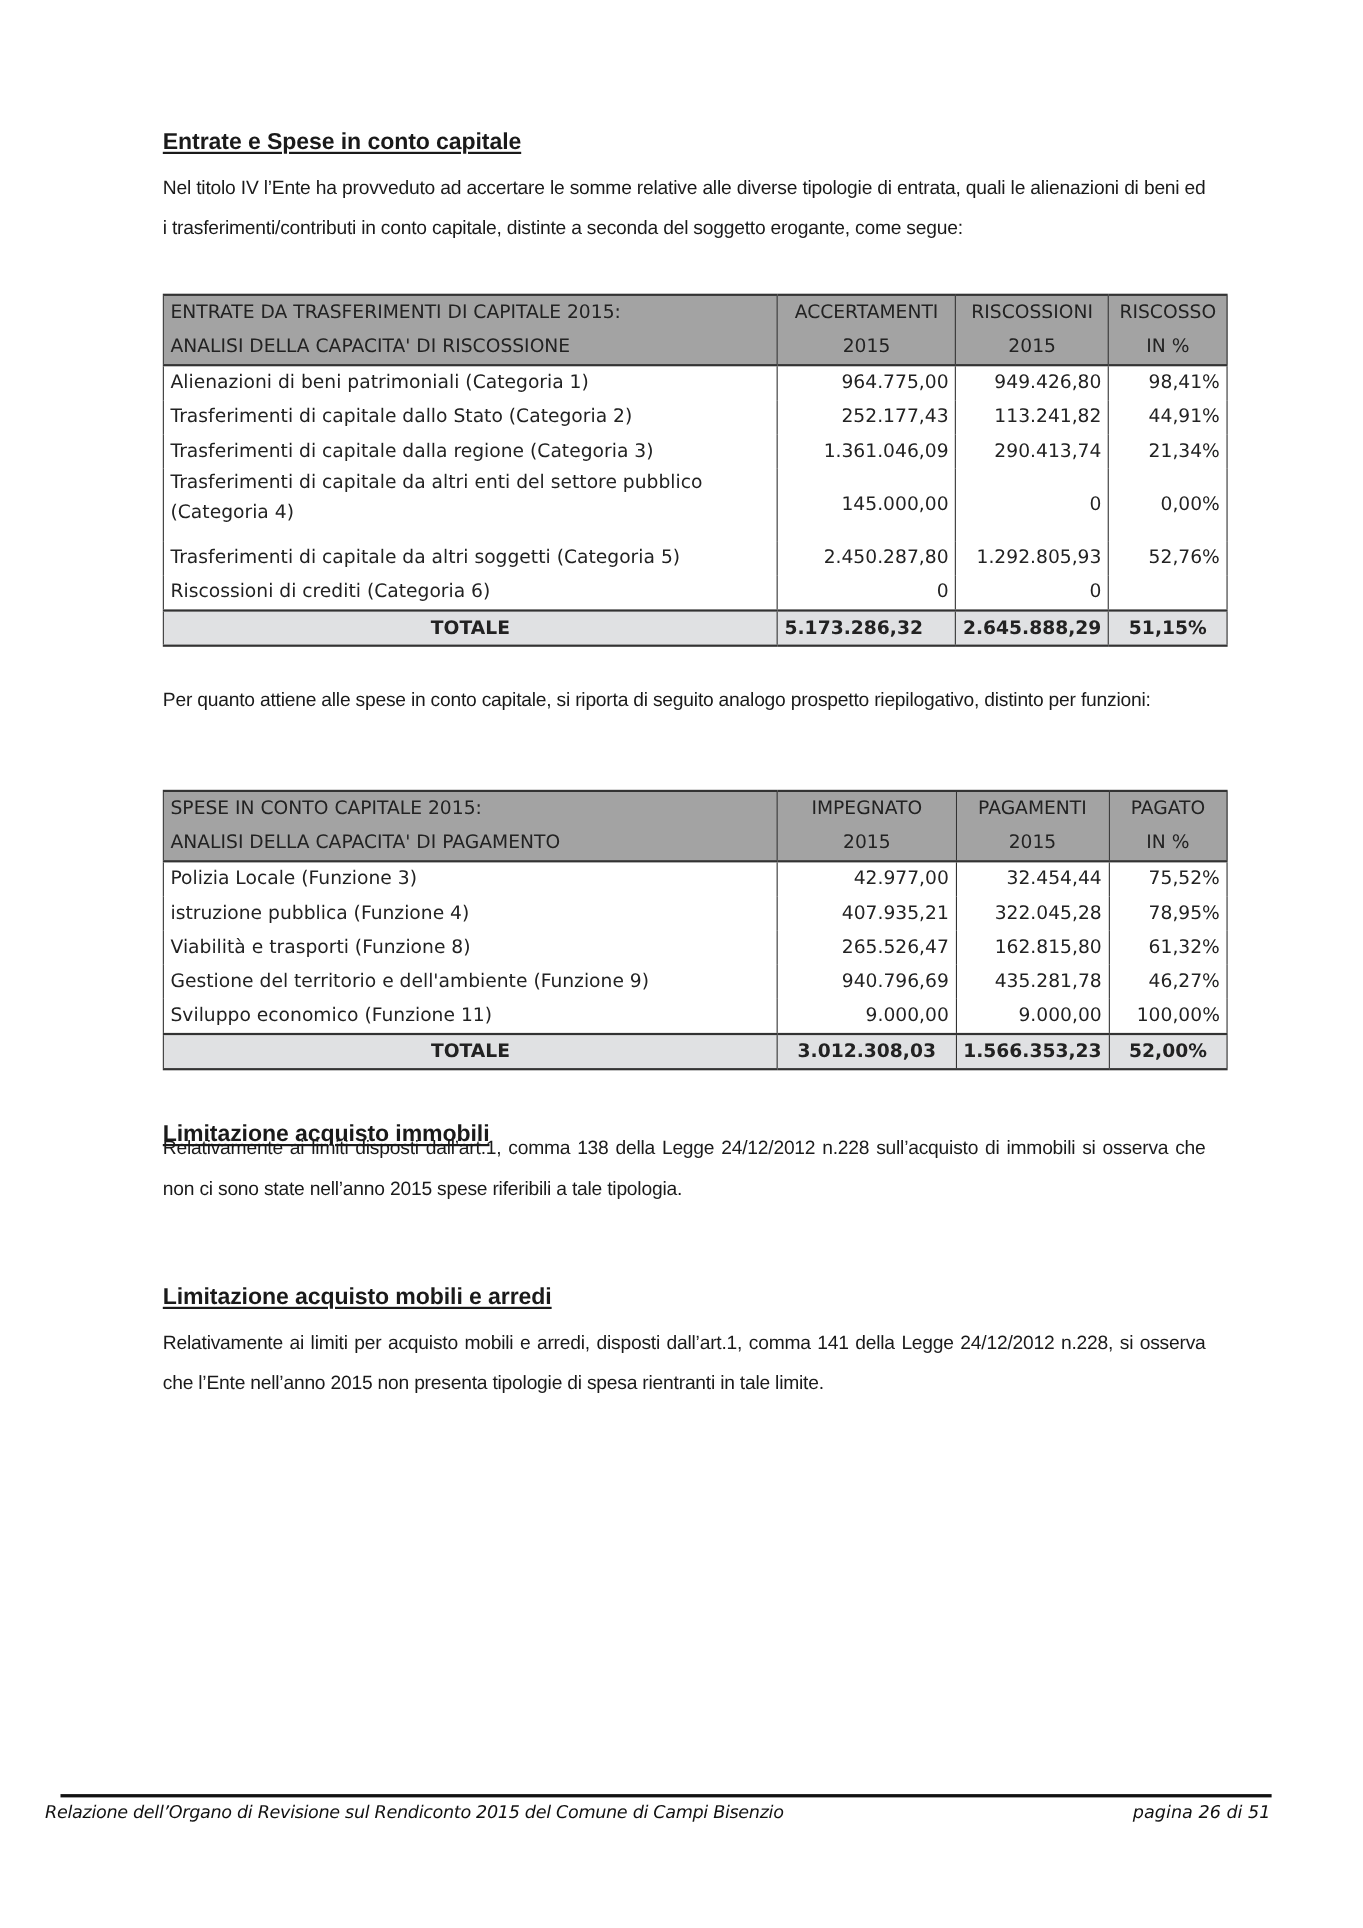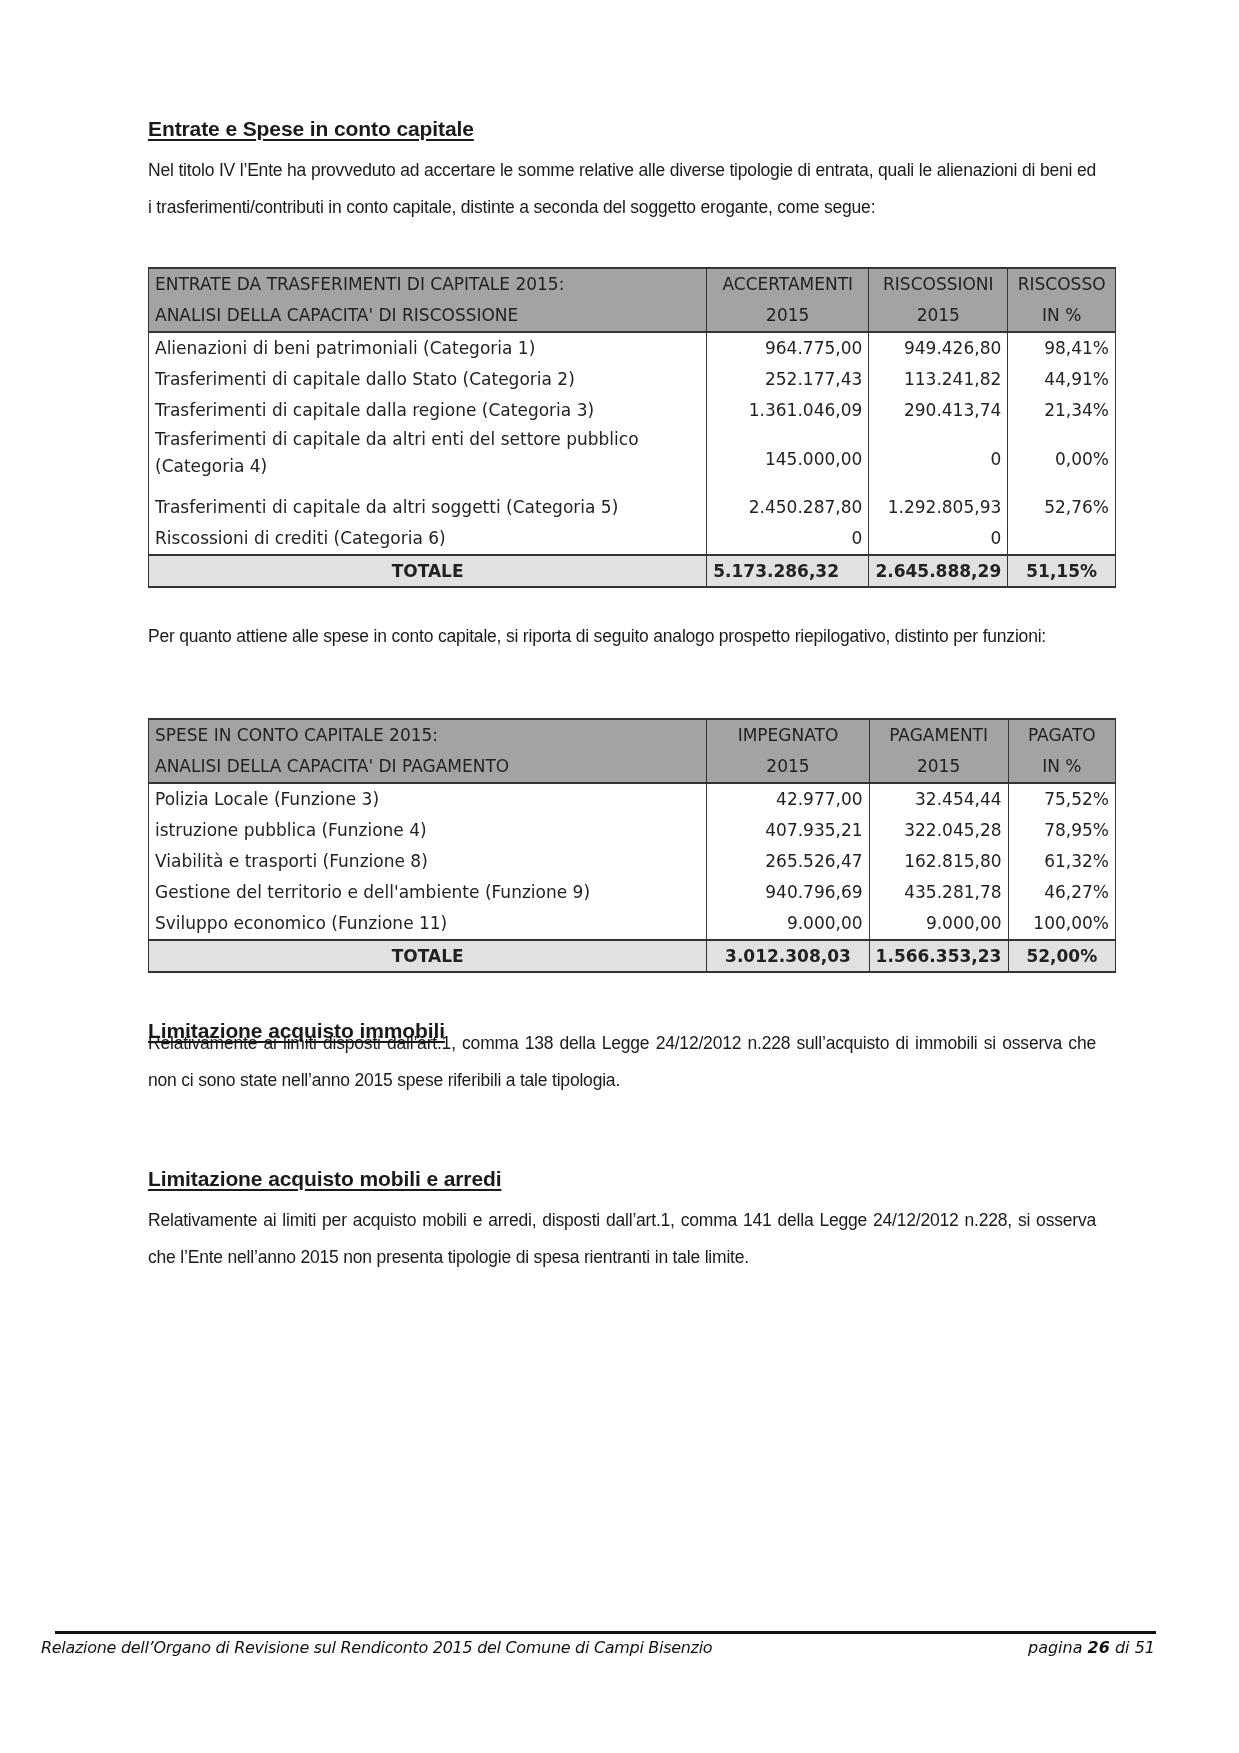--- a/index.html
+++ b/index.html
@@ -26,21 +26,21 @@
     table.fin tr.body td { line-height: 31px; }
     table.fin tr.tall td.lbl { line-height: 27px; white-space: normal; }
     .c1 { width: 549px; } .c2 { width: 150px; } .c3 { width: 126px; } .c4 { width: 95px; }
     .hline { display: block; }
 
     .footer-rule { left: 55px; top: 1631px; width: 1101px; height: 3px; background: #111; }
     .footer-left { left: 41px; top: 1638px; font-family: "DejaVu Sans", sans-serif; font-style: italic;
                    font-size: 16px; color: #111; letter-spacing: -0.3px; }
     .footer-right { right: 84px; top: 1638px; font-family: "DejaVu Sans", sans-serif; font-style: italic;
                     font-size: 16px; color: #111; }
-    .footer-right b { font-weight: bold; }
+    .footer-right b { font-weight: normal; }
   </style>
 </head>
 <body>
 
 <div class="abs heading" style="top:117px;">Entrate e Spese in conto capitale</div>
 
 <div class="abs para" style="top:152px;">Nel titolo IV l’Ente ha provveduto ad accertare le somme relative alle diverse tipologie di entrata, quali le alienazioni di beni ed i trasferimenti/contributi in conto capitale, distinte a seconda del soggetto erogante, come segue:</div>
 
 <table class="fin" style="top:267px;">
   <tbody>

